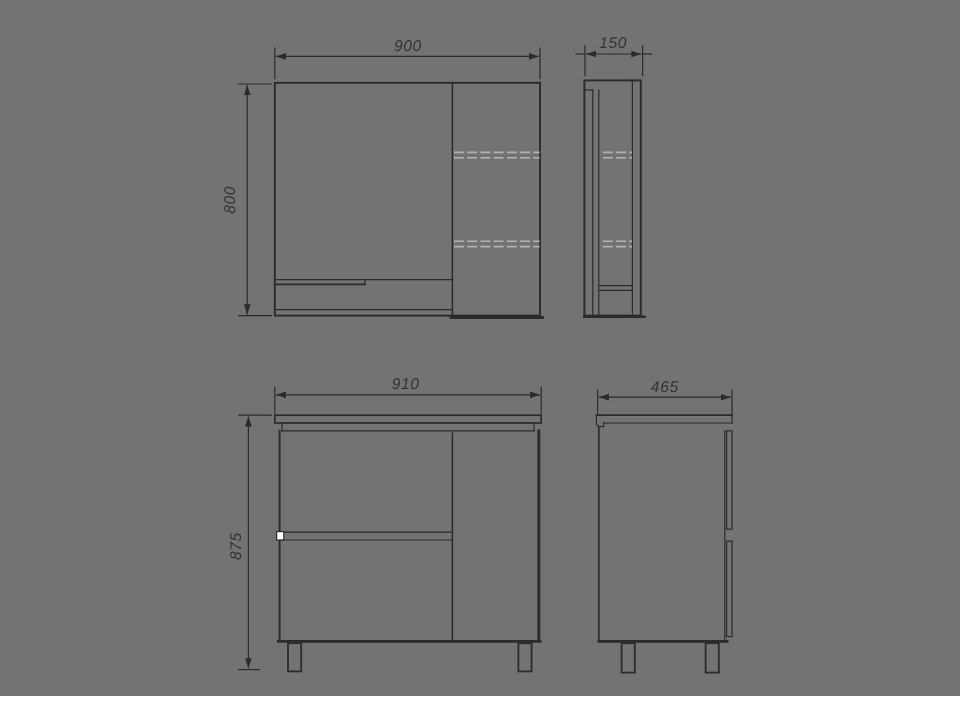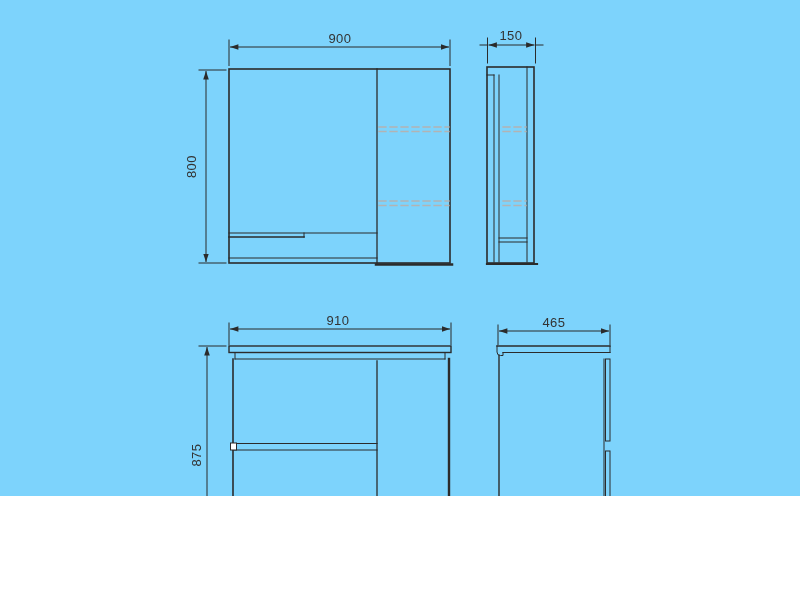--- a/index.html
+++ b/index.html
@@ -1,16 +1,16 @@
 <!DOCTYPE html>
 <html><head>
 <meta charset="utf-8">
 <style>
   html,body{margin:0;padding:0;background:#ffffff;}
-  .canvas{position:relative;width:800px;height:496px;background:#7dd3fc;overflow:hidden;}
+  .canvas{position:relative;width:800px;height:580px;background:#737373;overflow:hidden;font-style:italic;}
   svg{display:block;}
   svg line, svg rect, svg path{stroke:#2b2b2b;fill:none;stroke-linecap:square;}
   svg .dashed{stroke:#b3b3b3;stroke-dasharray:7 4;stroke-width:1.3;}
   svg .dim{stroke-width:1;}
   svg .ext{stroke-width:1;}
   svg text{font-family:"Liberation Sans","DejaVu Sans",sans-serif;font-size:13px;fill:#333333;stroke:none;letter-spacing:0.5px;}
   #arrow path{fill:#2b2b2b;stroke:none;}
   .whitefill{fill:#ffffff;}
 </style>
 </head>

